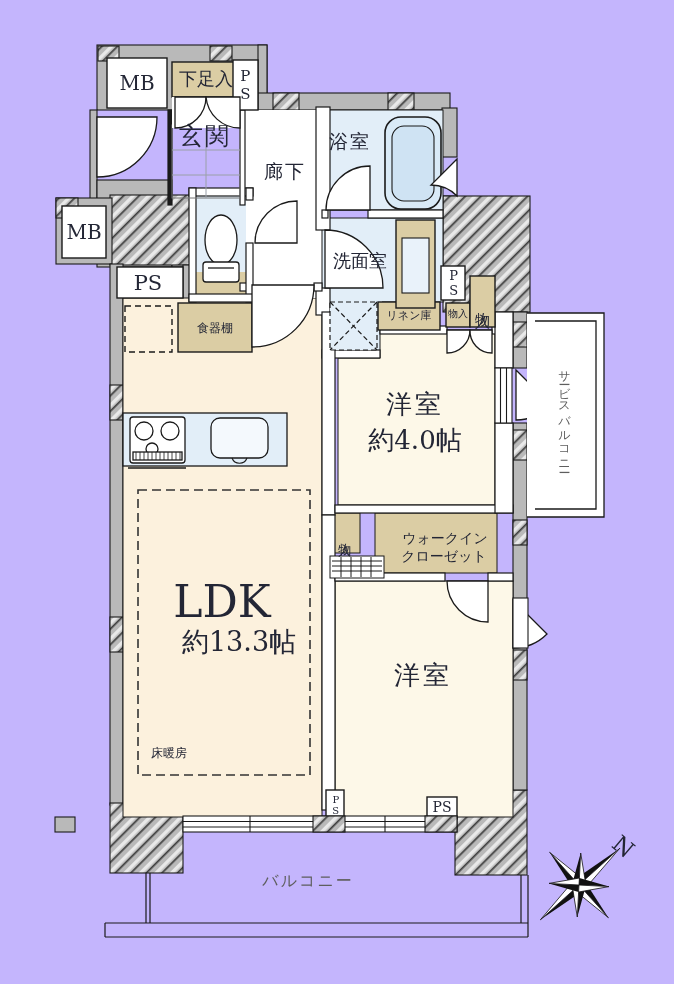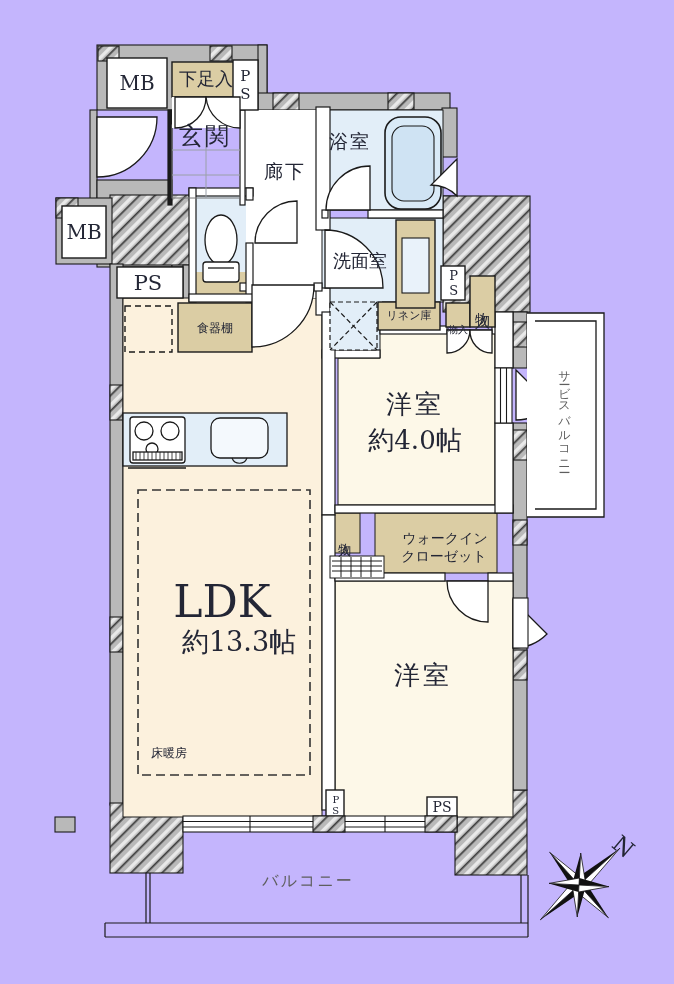--- a/index.html
+++ b/index.html
@@ -266,21 +266,21 @@
 <div class="lbl v" style="left:245px;top:85px;font-size:15px;">PS</div>
 <div class="lbl" style="left:205px;top:136px;font-size:24px;letter-spacing:2px;">玄関</div>
 <div class="lbl" style="left:285px;top:172px;font-size:19px;letter-spacing:2px;">廊下</div>
 <div class="lbl" style="left:350px;top:142px;font-size:19px;letter-spacing:2px;">浴室</div>
 <div class="lbl" style="left:84px;top:232px;font-size:20px;">MB</div>
 <div class="lbl" style="left:148px;top:283px;font-size:21px;">PS</div>
 <div class="lbl" style="left:360px;top:261px;font-size:18px;">洗面室</div>
 <div class="lbl" style="left:215px;top:328px;font-size:12px;">食器棚</div>
 <div class="lbl" style="left:409px;top:316px;font-size:11px;">リネン庫</div>
 <div class="lbl v" style="left:453px;top:283px;font-size:13px;">PS</div>
-<div class="lbl" style="left:458px;top:314px;font-size:10px;margin-top:16px;">物入</div>
+<div class="lbl" style="left:458px;top:314px;font-size:10px;">物入</div>
 <div class="lbl v" style="left:482px;top:301px;font-size:15px;">物入</div>
 <div class="lbl" style="left:415px;top:404px;font-size:26px;letter-spacing:3px;">洋室</div>
 <div class="lbl" style="left:415px;top:440px;font-size:26px;">約4.0帖</div>
 <div class="lbl v gray" style="left:564px;top:415px;font-size:12px;letter-spacing:1px;">サービスバルコニー</div>
 <div class="lbl v" style="left:344px;top:533px;font-size:13px;">物入</div>
 <div class="lbl" style="left:445px;top:539px;font-size:14px;text-align:right;">ウォークイン</div>
 <div class="lbl" style="left:444px;top:557px;font-size:14px;">クローゼット</div>
 <div class="lbl" style="left:222px;top:601px;font-size:44px;">LDK</div>
 <div class="lbl" style="left:239px;top:642px;font-size:27px;">約13.3帖</div>
 <div class="lbl" style="left:169px;top:753px;font-size:12px;">床暖房</div>

